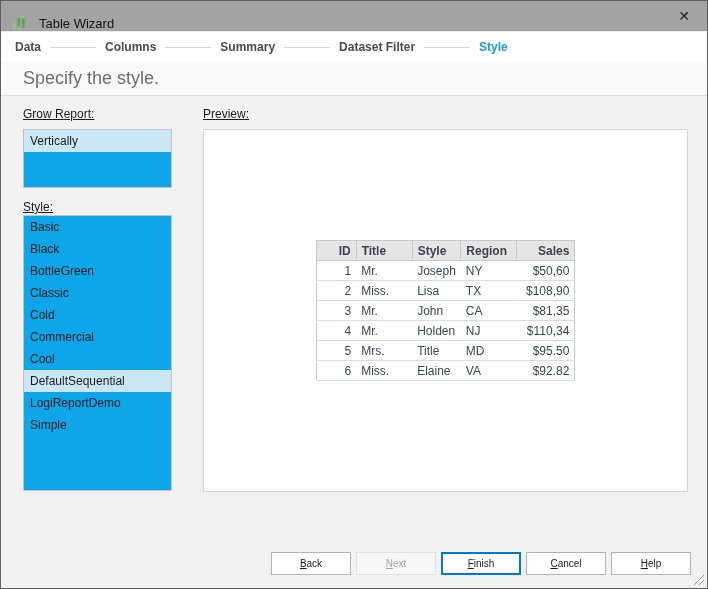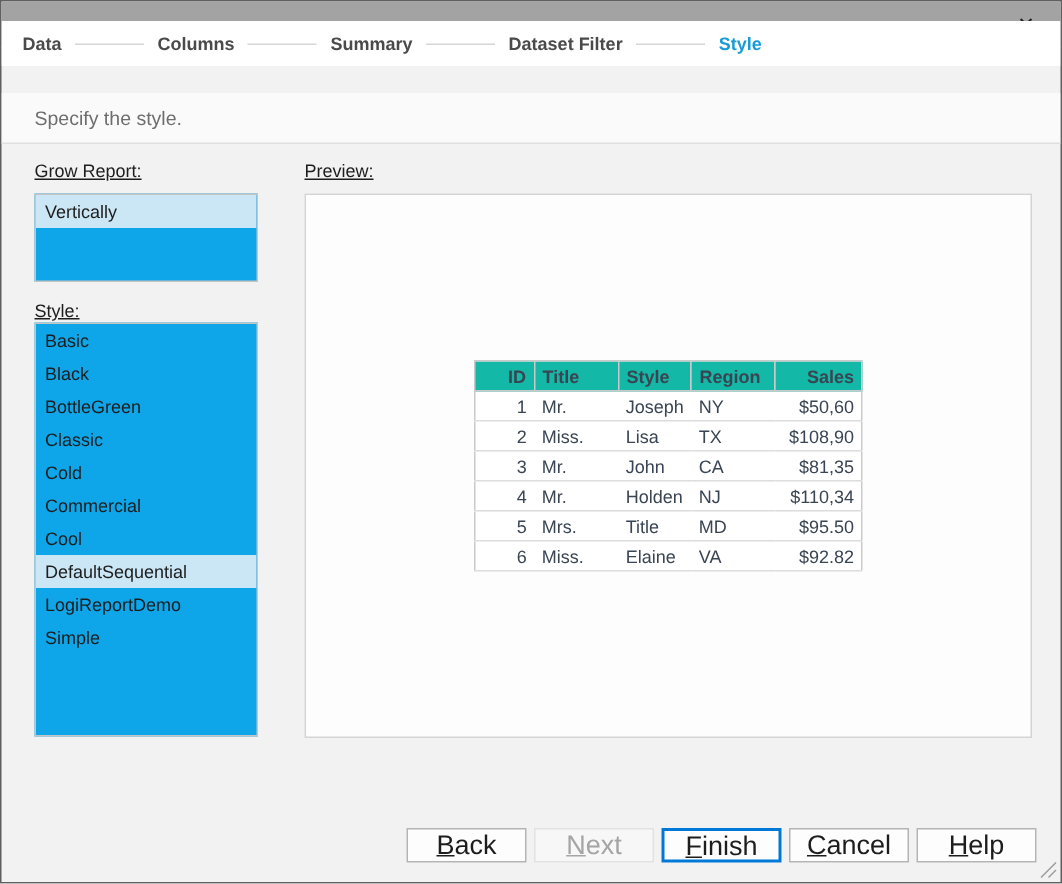--- a/index.html
+++ b/index.html
@@ -15,53 +15,53 @@
     font-family:"Liberation Sans",sans-serif;color:#1d1d1d;
   }
   
   .titlebar{position:absolute;top:0;left:0;right:0;height:31px;background:#a3a3a3;
     border-bottom:1px solid #ececec;display:flex;align-items:flex-end;padding:0 8px;box-sizing:border-box;}
   .title-icon{width:18px;height:18px;margin-left:3px;display:flex;align-items:center;}
   .title-text{font-size:13px;margin-left:9px;color:#161616;}
   .close-btn{margin-left:auto;width:30px;height:31px;display:flex;align-items:center;justify-content:center;
     font-size:14px;color:#222;cursor:pointer;}
   
-  .steps{position:absolute;top:13px;left:0;right:0;height:30px;background:#fff;
+  .steps{position:absolute;top:31px;left:0;right:0;height:30px;background:#fff;
     display:flex;align-items:center;padding-left:14px;box-sizing:border-box;}
   .step{font-size:12px;font-weight:bold;color:#4a4a4a;white-space:nowrap;}
   .step.active{color:var(--accent);}
   .connector{width:46px;height:1px;background:#d6d6d6;margin:0 9px;}
   
   .subtitle-bar{position:absolute;top:61px;left:0;right:0;height:34px;background:#fafafa;
     border-bottom:1px solid #e0e0e0;box-sizing:border-box;
-    font-size:13px;color:#6e6e6e;line-height:33px;padding-left:22px;}
+    font-size:18px;color:#6e6e6e;line-height:33px;padding-left:22px;}
   
   .field-label{position:absolute;font-size:12px;color:#1d1d1d;text-decoration:underline;}
   #grow-label{left:22px;top:106px;}
   #style-label{left:22px;top:199px;}
   #preview-label{left:202px;top:106px;}
   
   .listbox{position:absolute;background:#0ea5e9;border:1px solid #c5c5c5;box-sizing:border-box;overflow:hidden;}
   #grow-list{left:22px;top:128px;width:149px;height:59px;}
   #style-list{left:22px;top:214px;width:149px;height:276px;}
   .list-item{height:22px;line-height:22px;padding-left:6px;font-size:12px;color:#1d1d1d;cursor:default;white-space:nowrap;}
   .list-item.selected{background:var(--selection);}
   
   .preview-box{position:absolute;left:202px;top:128px;width:485px;height:363px;box-sizing:border-box;
     background:#fdfdfd;border:1px solid #d4d4d4;display:flex;align-items:center;justify-content:center;}
   table.preview-table{border-collapse:collapse;font-size:12px;color:var(--table-text);
     background:#fff;border:1px solid #c9c9c9;table-layout:fixed;}
-  .preview-table th{background:#14b8a6;font-weight:bold;border:1px solid #c9c9c9;
+  .preview-table th{background:#e5e5e5;font-weight:bold;border:1px solid #c9c9c9;
     padding:2px 5px;height:15px;text-align:left;white-space:nowrap;}
   .preview-table td{border-bottom:1px solid #dcdcdc;padding:2px 5px;height:15px;white-space:nowrap;}
   .preview-table .right{text-align:right;}
   
   .button-bar{position:absolute;left:270px;top:551px;display:flex;gap:5px;}
   .btn{width:80px;height:23px;box-sizing:border-box;background:#fdfdfd;border:1px solid #b4b4b4;
-    font-family:"Liberation Sans",sans-serif;font-size:18px;color:#1d1d1d;cursor:pointer;padding:0;}
+    font-family:"Liberation Sans",sans-serif;font-size:10px;color:#1d1d1d;cursor:pointer;padding:0;}
   .btn.default{border:2px solid var(--default-border);}
   .btn:disabled{color:#a5a5a5;background:#f7f7f7;border-color:#e2e2e2;cursor:default;}
   .btn u{text-decoration:underline;}
   
   .resize-grip{position:absolute;right:2px;bottom:2px;width:14px;height:14px;}
 </style>
 </head>
 <body>
 
 <div class="dialog">

